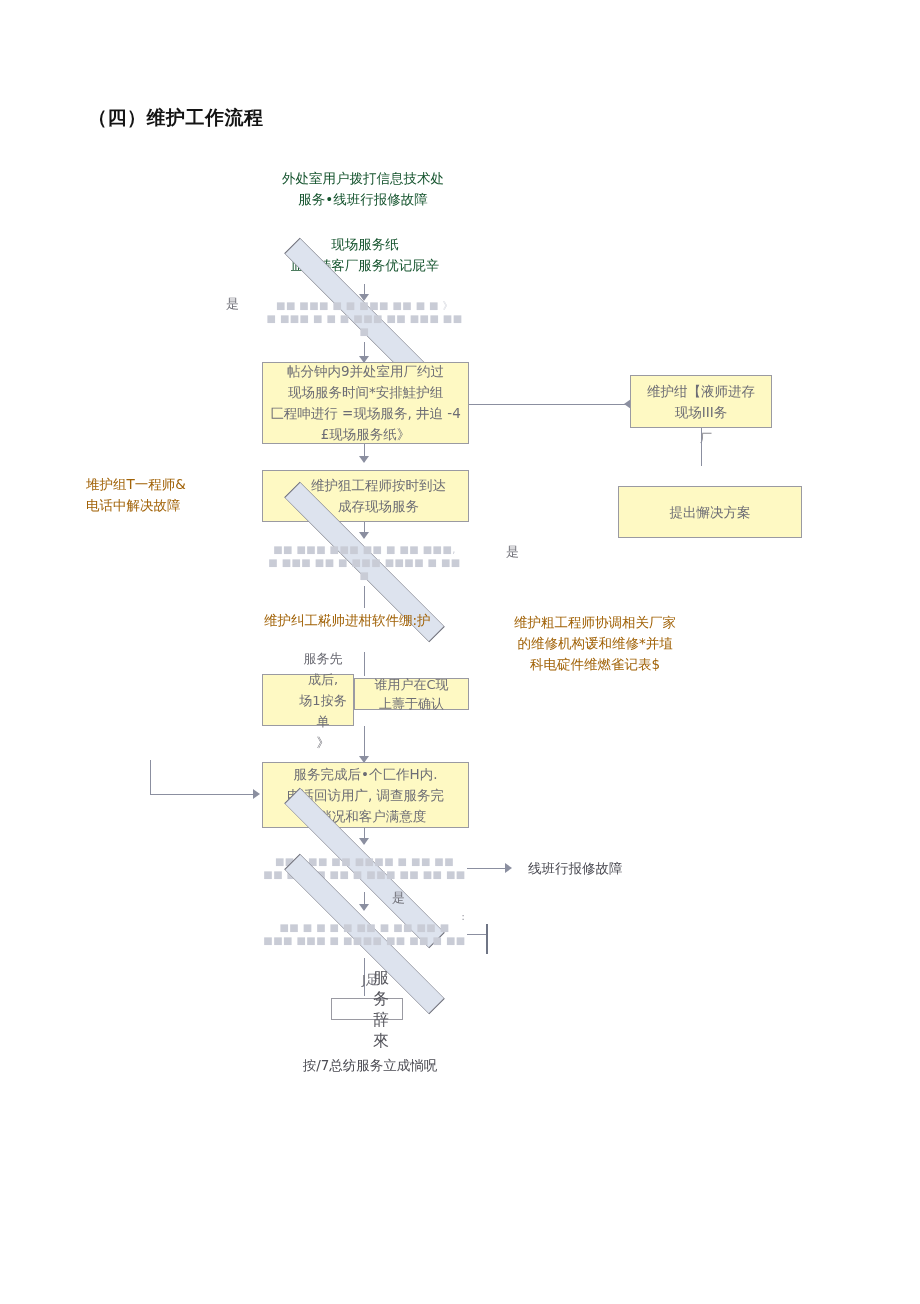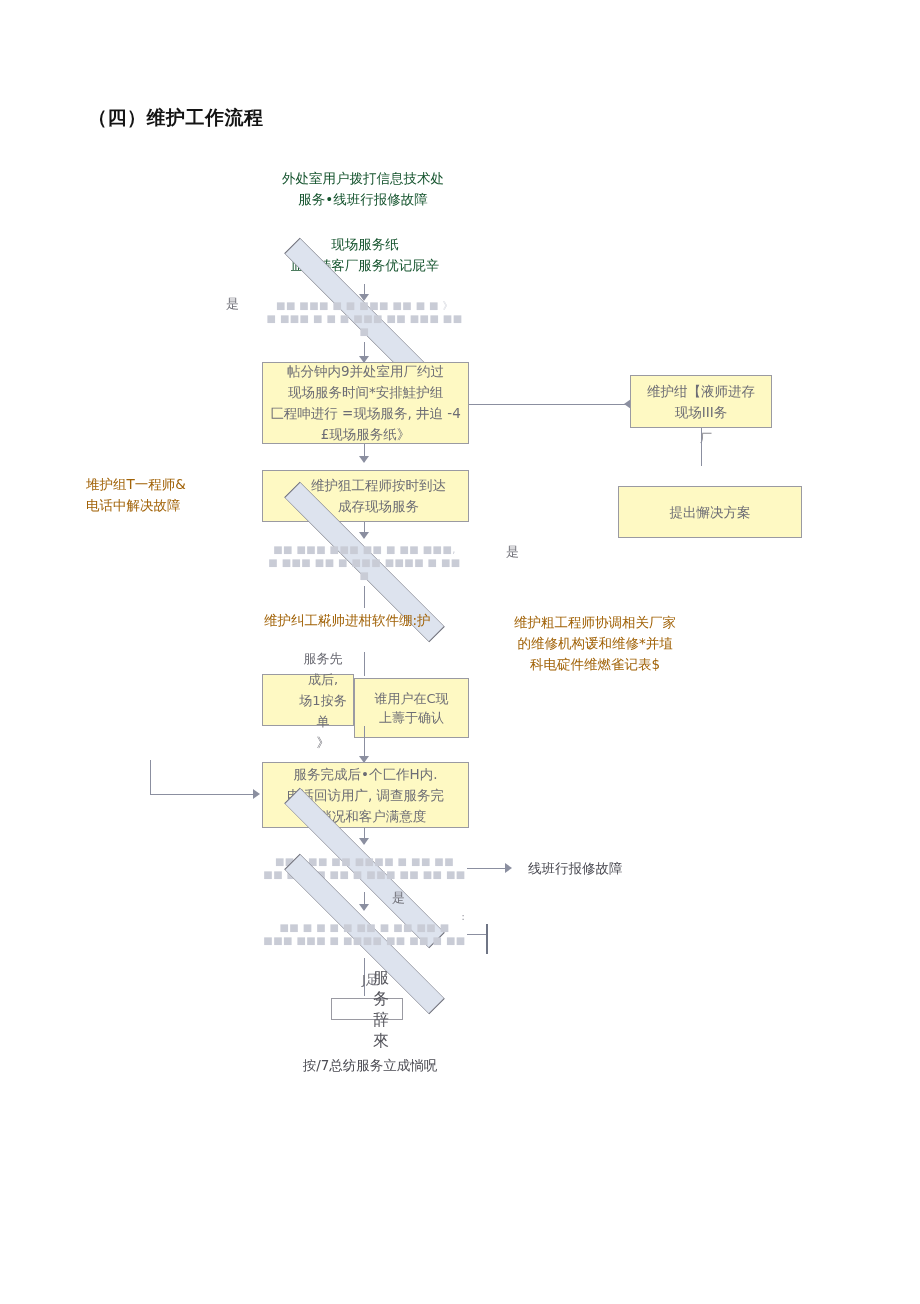--- a/index.html
+++ b/index.html
@@ -186,21 +186,21 @@
 科电碇件维燃雀记表$</div>
 
   <div class="caption dark left" style="left:264px;top:610px;width:240px;">维护纠工糀帅进柑软件绷:护</div>
 
   <div class="vline" style="left:364px;top:652px;height:24px;"></div>
 
   <div class="box" style="left:262px;top:674px;width:92px;height:52px;line-height:21px;font-size:13px;padding-left:36px;">服务先成后,
 场1按务单
 》</div>
 
-  <div class="box" style="left:354px;top:678px;width:115px;height:60px;line-height:19px;font-size:13px;">谁用户在C现
+  <div class="box" style="left:354px;top:678px;width:115px;height:32px;line-height:19px;font-size:13px;">谁用户在C现
 上薵于确认</div>
 
   <div class="vline" style="left:364px;top:726px;height:36px;"></div>
   <div class="arrow-down" style="left:359px;top:756px;"></div>
 
   <div class="vline" style="left:150px;top:760px;height:35px;"></div>
   <div class="hline" style="left:150px;top:794px;width:105px;"></div>
   <div class="arrow-right" style="left:253px;top:789px;"></div>
 
   <div class="box" style="left:262px;top:762px;width:207px;height:66px;">服务完成后•个匚作H内.

